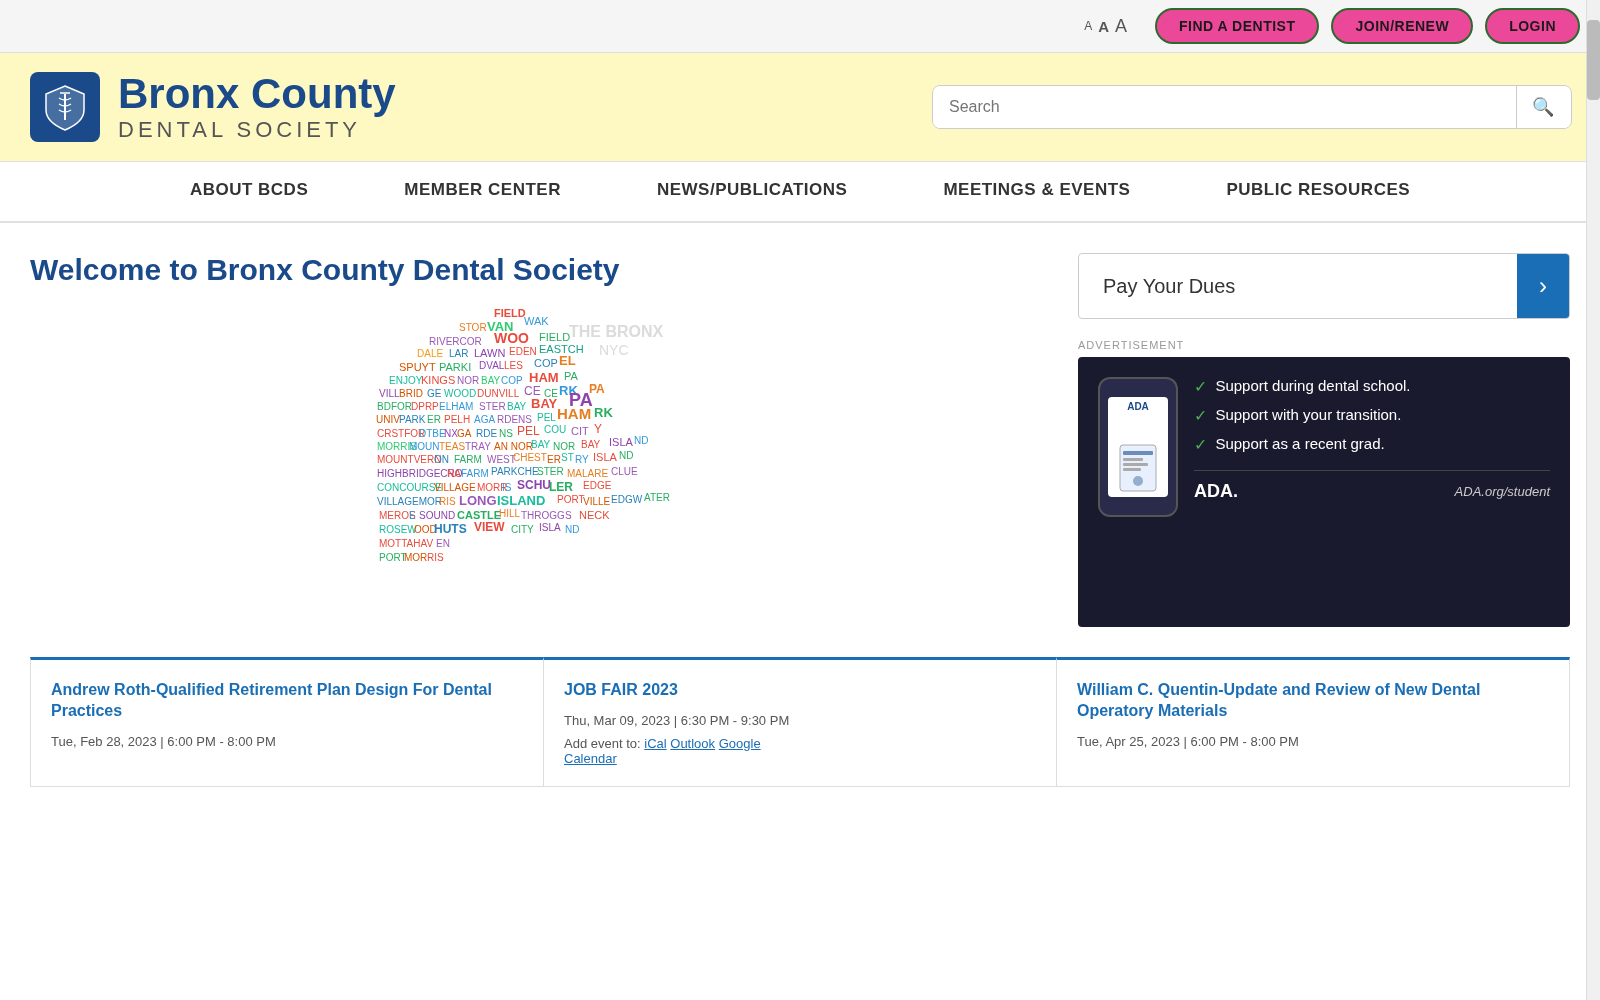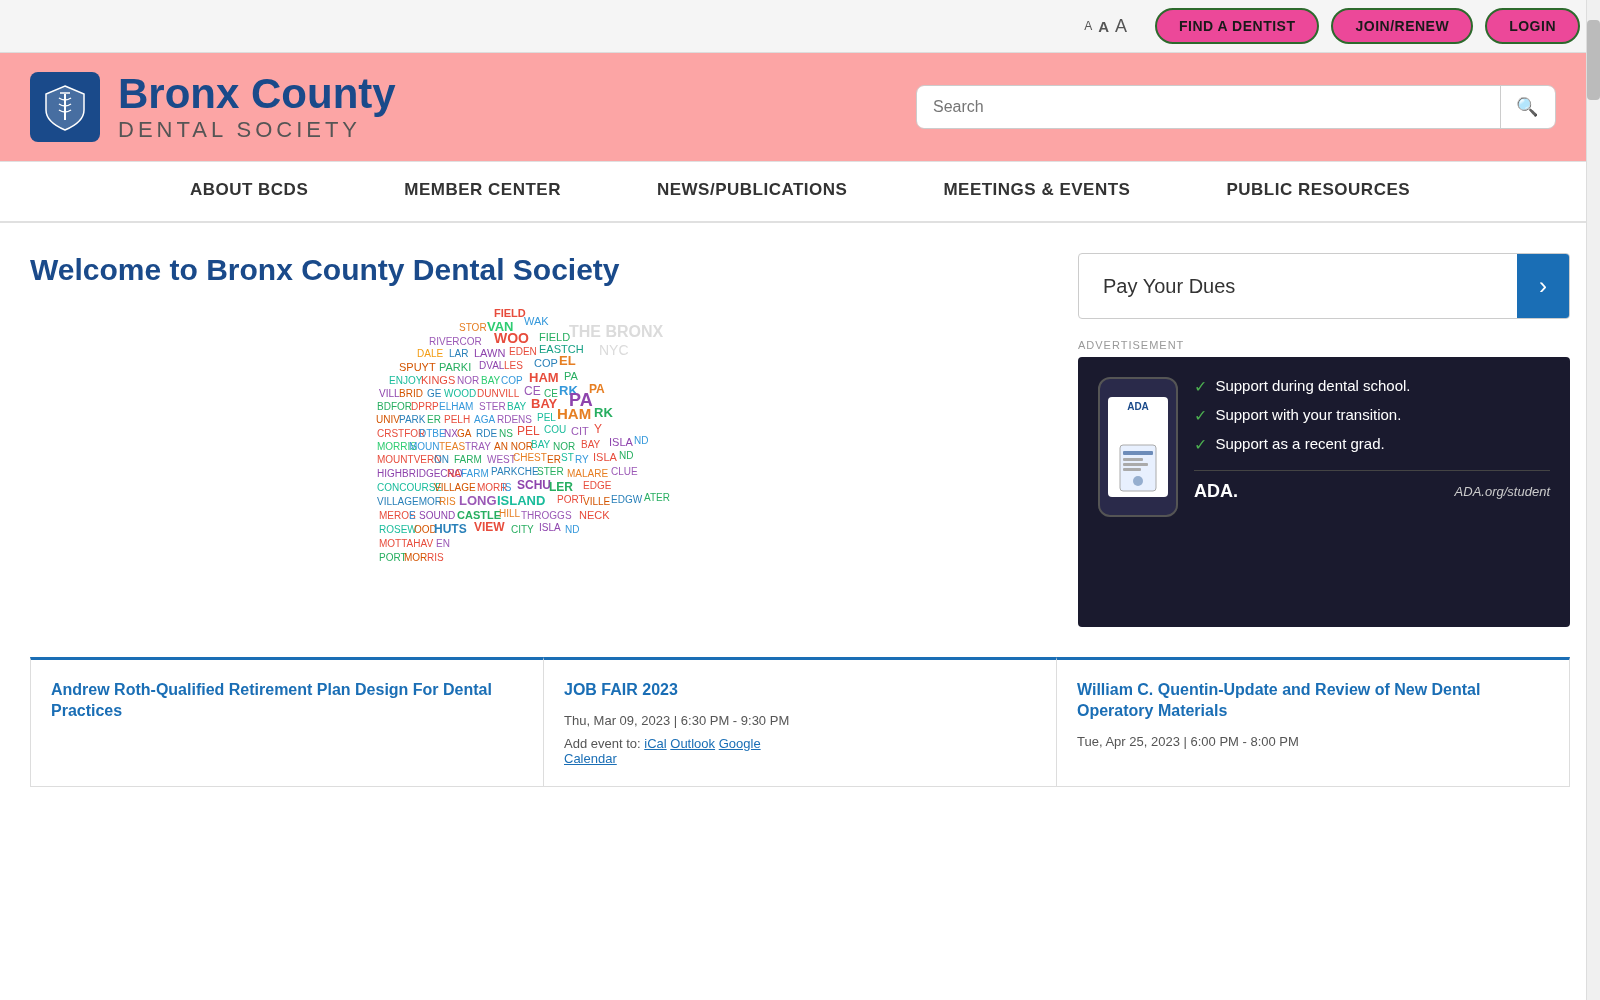--- a/index.html
+++ b/index.html
@@ -35,22 +35,22 @@
       font-weight: bold;
       cursor: pointer;
       letter-spacing: 0.5px;
     }
 
     
     .header {
       display: flex;
       align-items: center;
       justify-content: space-between;
-      padding: 18px 44px 18px 30px;
-      background: #fca5a5;
+      padding: 18px 28px 18px 30px;
+      background: #fef9c3;
       border-bottom: 1px solid #e0e0e0;
     }
     .logo-area {
       display: flex;
       align-items: center;
       gap: 18px;
     }
     .logo-shield {
       width: 70px;
       height: 70px;
@@ -513,20 +513,21 @@
           </div>
         </div>
       </div>
     </div>
   </div>
 </div>
 
 <div class="events-row" style="margin: 30px 30px 0 30px;">
   <div class="event-card">
     <div class="event-title">Andrew Roth-Qualified Retirement Plan Design For Dental Practices</div>
+    <div class="event-date">Tue, Feb 28, 2023 | 6:00 PM - 8:00 PM</div>
   </div>
   <div class="event-card">
     <div class="event-title">JOB FAIR 2023</div>
     <div class="event-date">Thu, Mar 09, 2023 | 6:30 PM - 9:30 PM</div>
     <div class="event-links">
       <span>Add event to:</span>
       <span class="event-link-item">iCal</span>
       <span> </span>
       <span class="event-link-item">Outlook</span>
       <span> </span>

